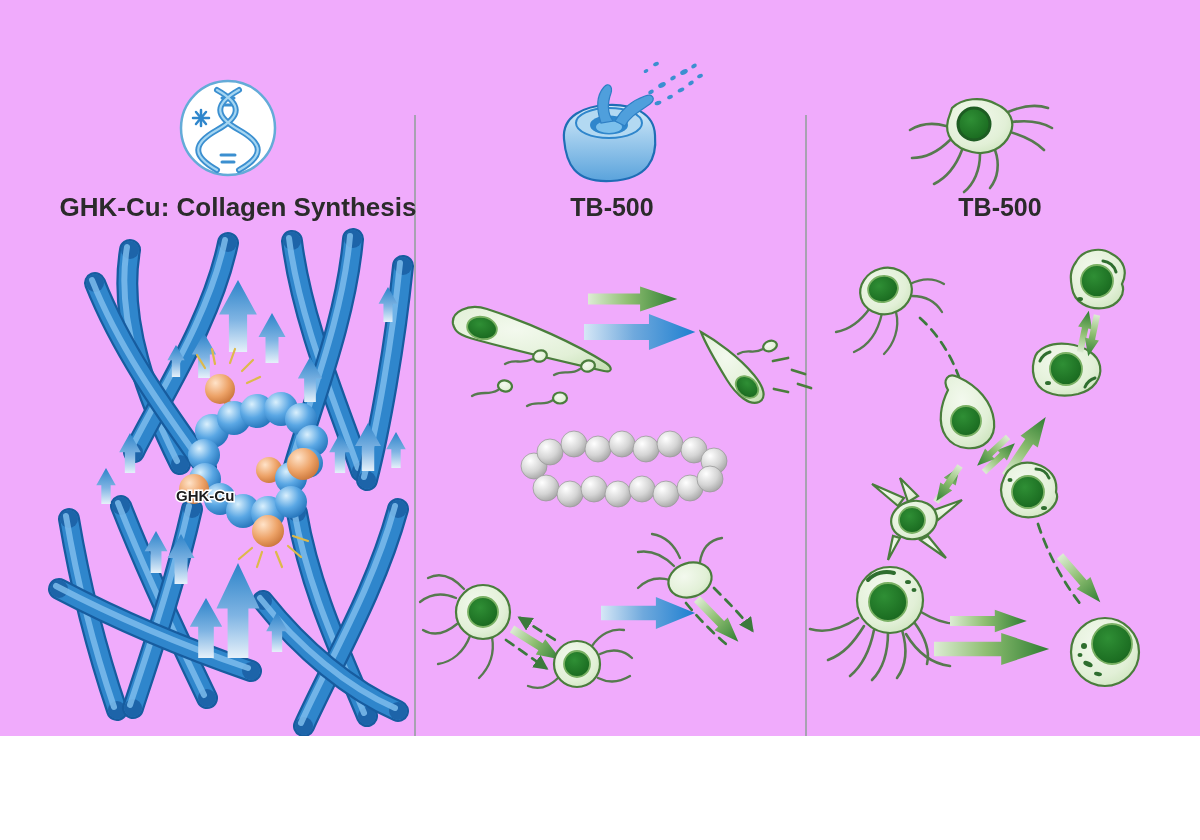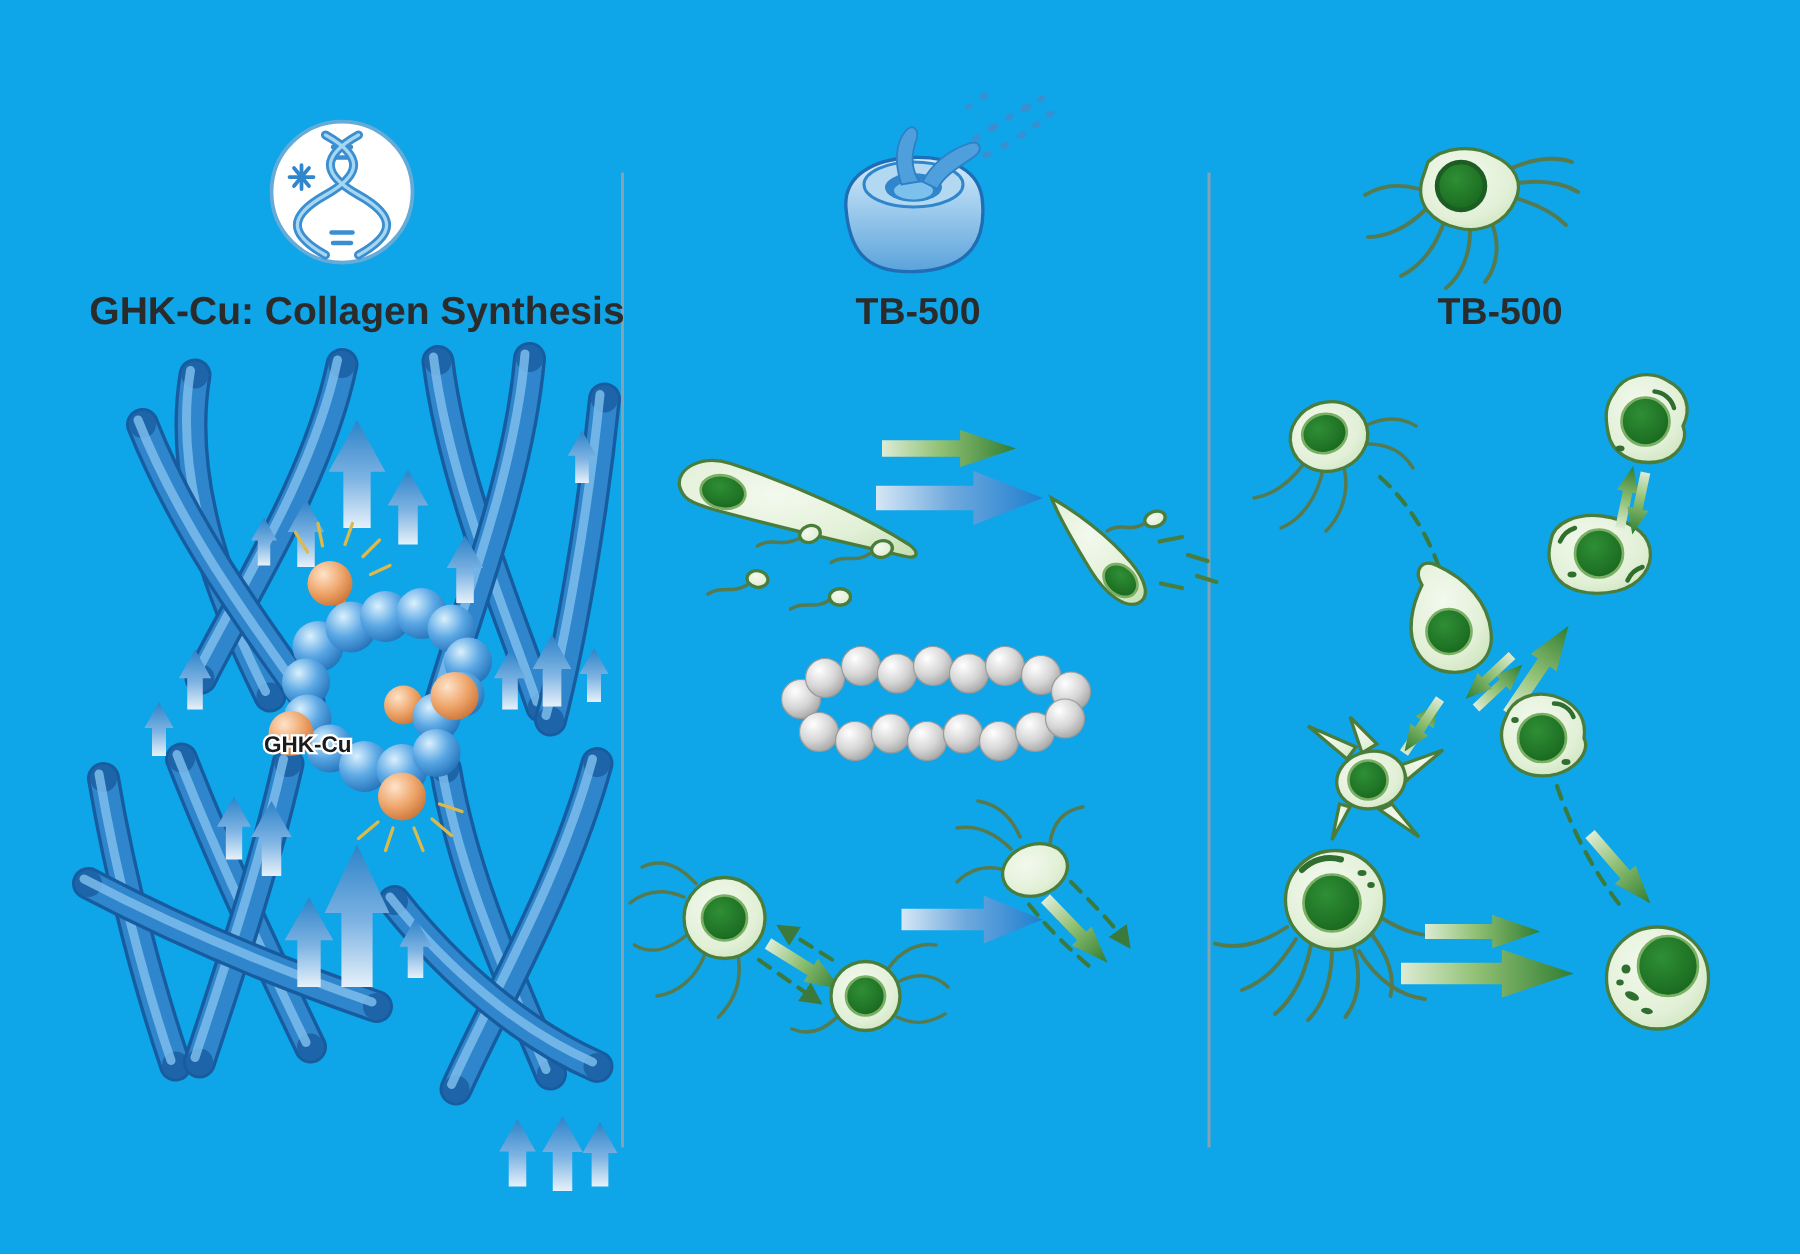--- a/index.html
+++ b/index.html
@@ -1,16 +1,16 @@
 <!DOCTYPE html>
 <html><head>
 <meta charset="utf-8">
 <style>
   html,body{margin:0;padding:0;background:#ffffff}
-  .canvas{position:relative;width:1200px;height:836px;background:#0ea5e9;overflow:hidden;
+  .canvas{position:relative;width:1200px;height:736px;background:#f0abfc;overflow:hidden;
           font-family:"Liberation Sans",sans-serif}
   svg{display:block}
   .title{font-family:"Liberation Sans",sans-serif;font-size:25px;font-weight:600;fill:#2b2b2b}
   .title-left{font-size:26px}
   .mol-label{font-family:"Liberation Sans",sans-serif;font-size:15px;font-weight:700;fill:#1b1b1b;
              paint-order:stroke;stroke:#ffffff;stroke-width:3px}
   .fo{stroke:#175c9f;stroke-width:22;fill:none;stroke-linecap:round}
   .fm{stroke:#2f86cc;stroke-width:17.5;fill:none;stroke-linecap:round}
   .fh{stroke:#7dbcec;stroke-width:6;fill:none;stroke-linecap:round;opacity:.85}
   .fcap{fill:#1d64a9}

